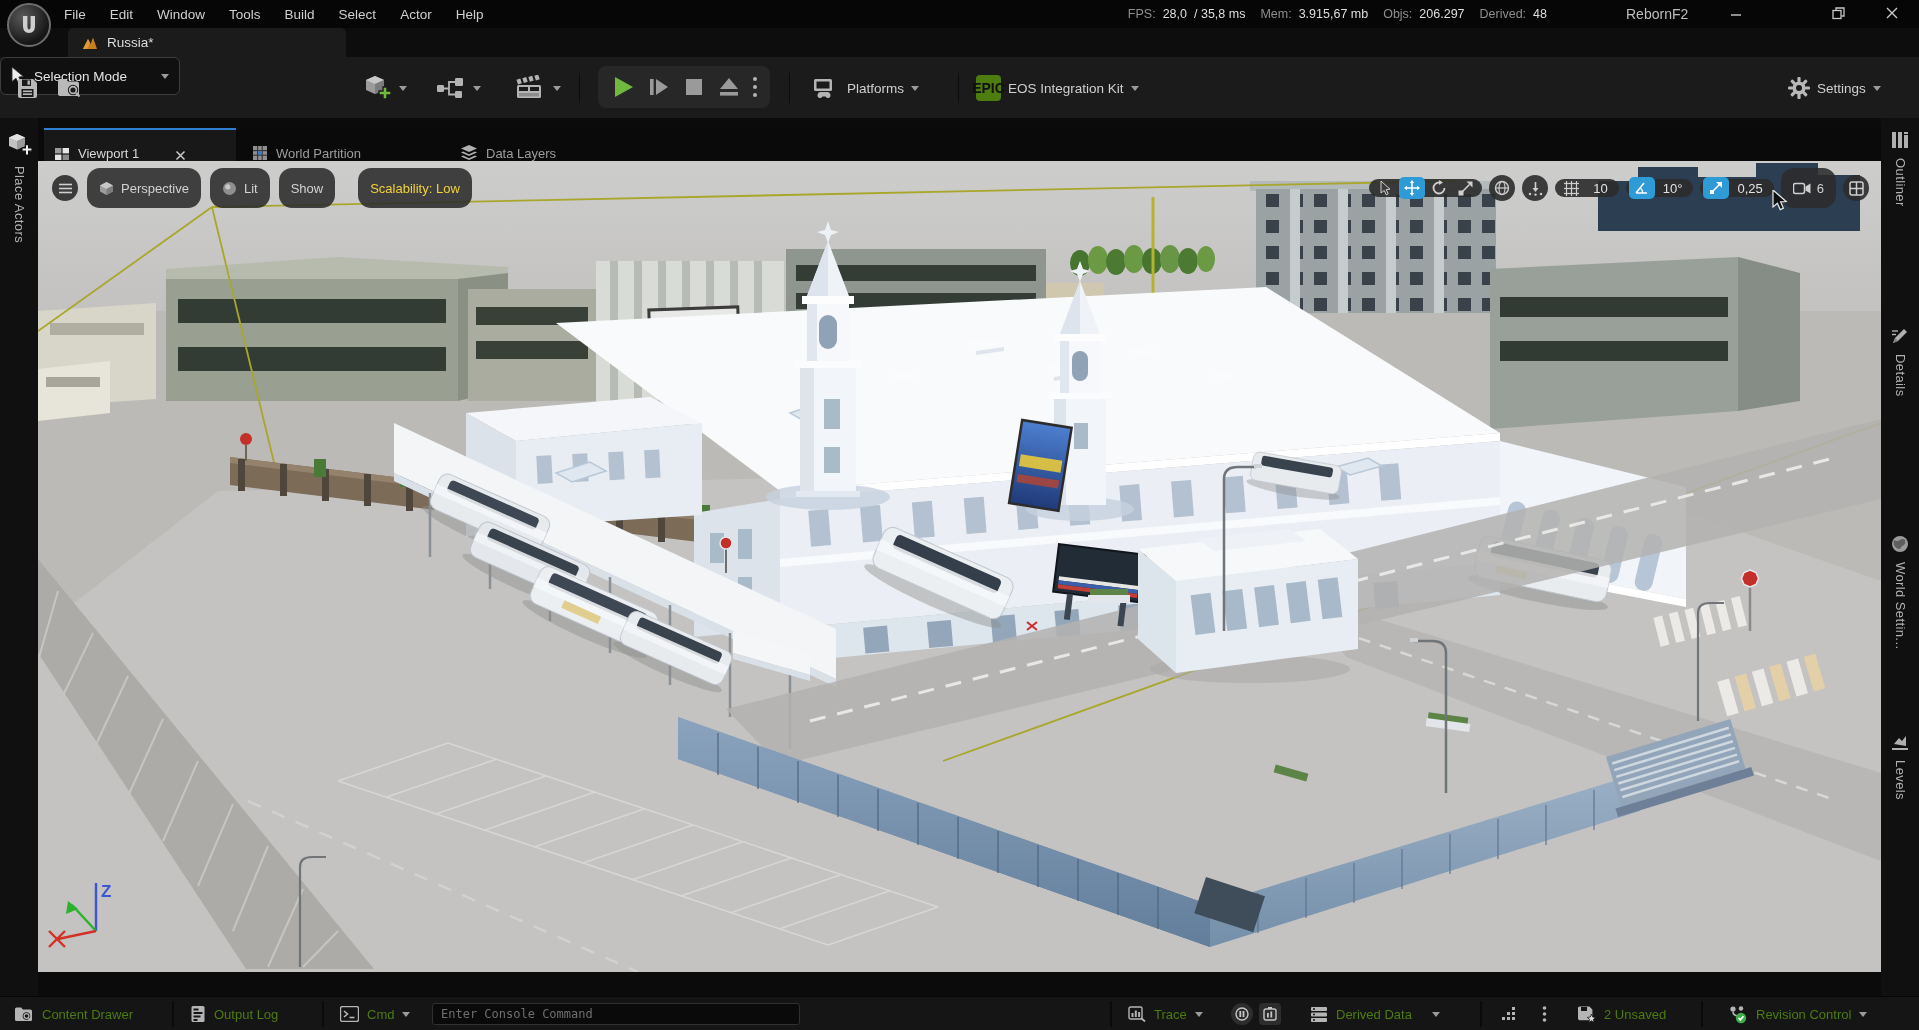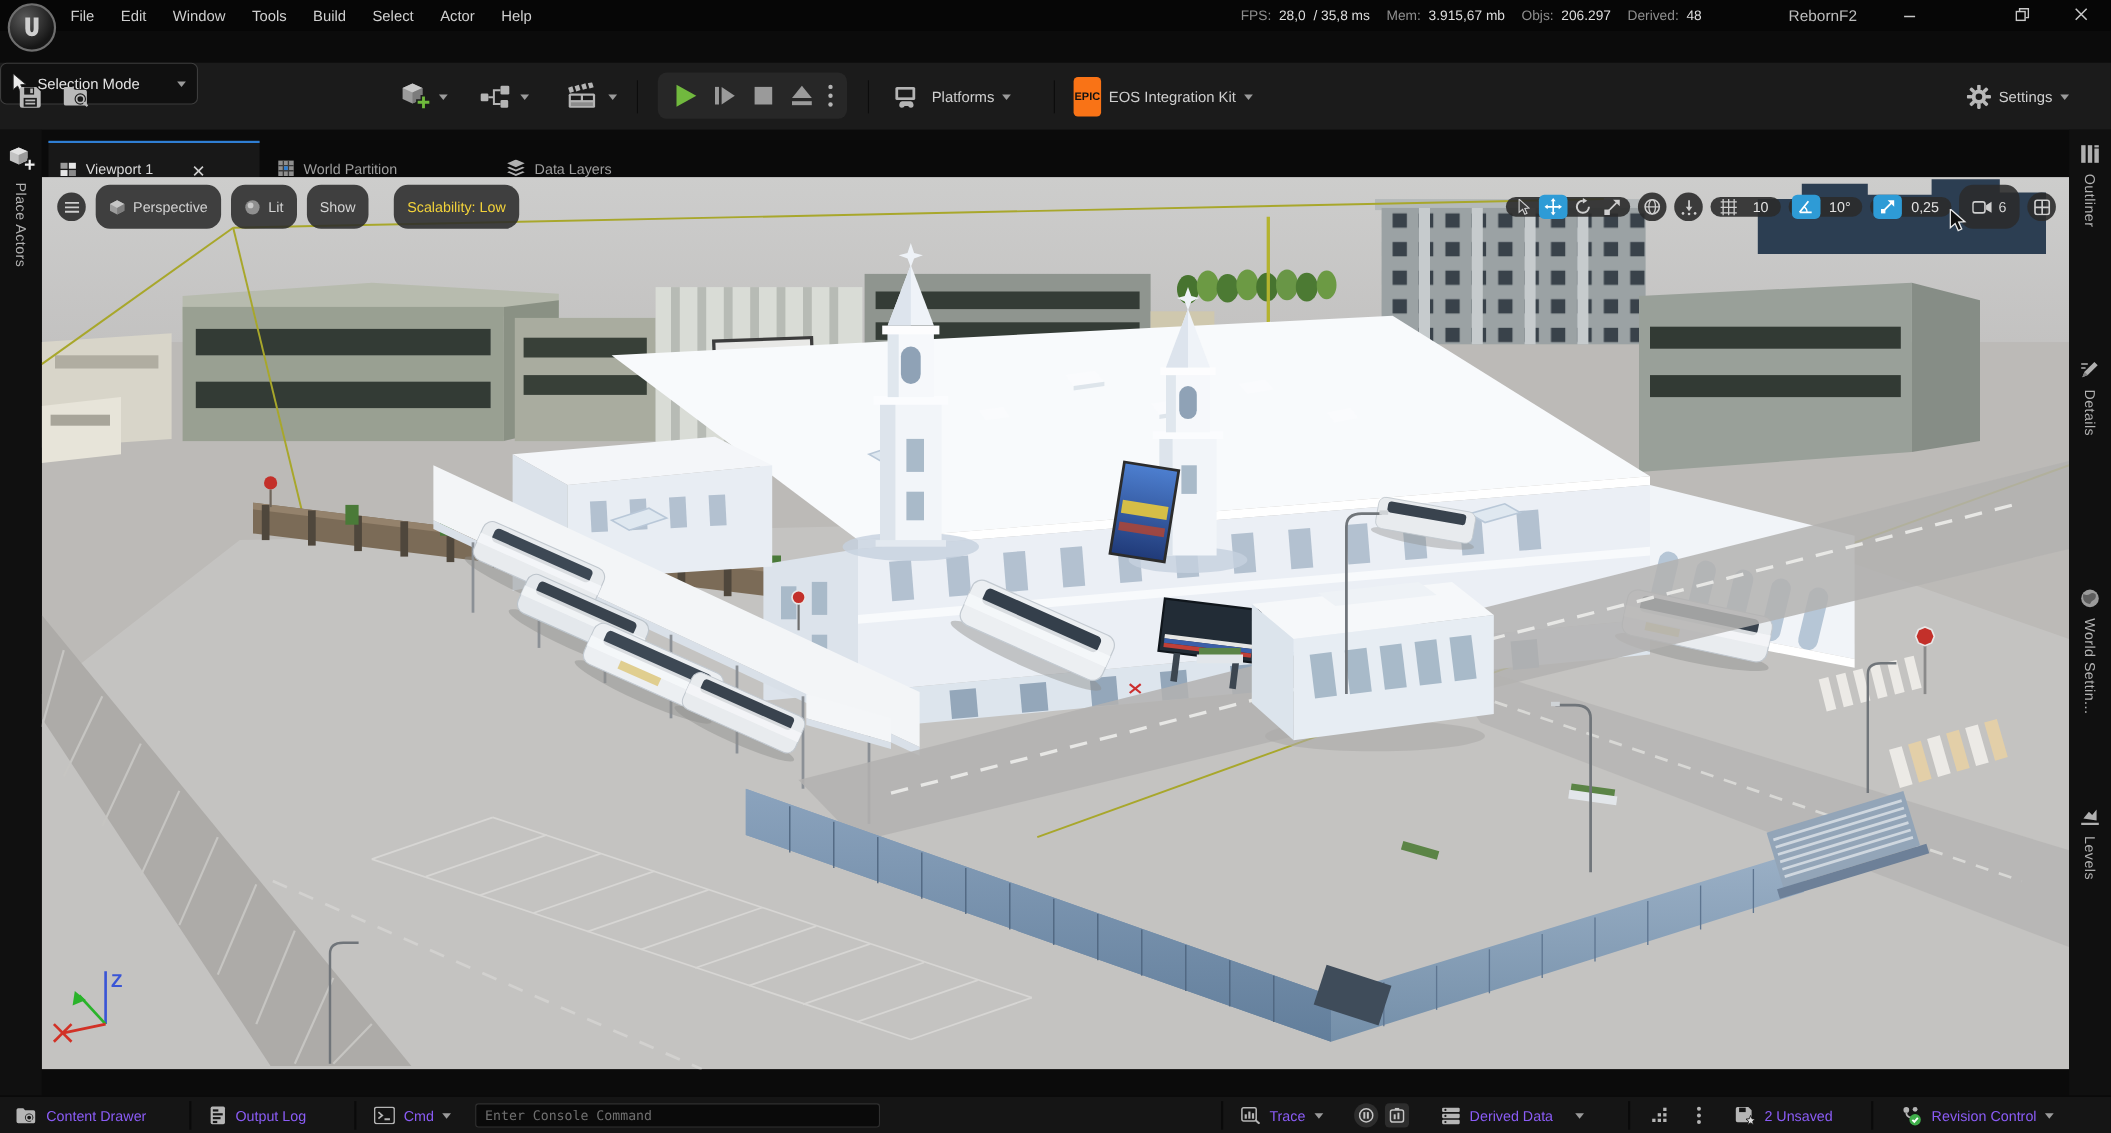--- a/index.html
+++ b/index.html
@@ -41,21 +41,21 @@
 
 .vp-overlay{position:absolute;display:flex;align-items:center;gap:9px;z-index:10}
 .pill{height:40px;border-radius:13px;background:rgba(43,43,43,.88);display:flex;align-items:center;gap:7px;padding:0 12px;font-size:13px;color:#d2d2d2}
 .circle{width:26px;height:26px;border-radius:50%;background:rgba(43,43,43,.9);display:flex;align-items:center;justify-content:center}
 .segpill{height:18px;border-radius:13px;background:rgba(43,43,43,.9);display:flex;align-items:center;padding:0 3px;font-size:13px;color:#e2e2e2}
 .segcell{width:27px;height:26px;display:flex;align-items:center;justify-content:center}
 .segblue{width:26px;height:22px;border-radius:5px;background:#2e9bd6;display:flex;align-items:center;justify-content:center}
 .segval{padding:0 8px}
 
 .statusbar{left:0;top:996px;width:1919px;height:34px;background:#151515;border-top:1px solid #060606}
-.sbtn{position:absolute;top:0;height:34px;display:flex;align-items:center;gap:8px;font-size:13px;color:#8b5cf6}
+.sbtn{position:absolute;top:0;height:34px;display:flex;align-items:center;gap:8px;font-size:13px;color:#4d7c0f}
 .ssep{position:absolute;top:4px;width:2px;height:26px;background:#0a0a0a}
 .console{position:absolute;left:432px;top:6px;width:368px;height:22px;background:#0a0a0a;border:1px solid #303030;border-radius:3px;color:#787878;font-family:"DejaVu Sans Mono",monospace;font-size:12px;padding:0 8px;outline:none}
 .console::placeholder{color:#6f6f6f}
 .mini{width:22px;height:22px;border-radius:4px;background:#2d2d2d;display:flex;align-items:center;justify-content:center}
 </style>
 </head>
 <body>
 
 <div class="app">
 
@@ -99,20 +99,29 @@
         </svg>
     </div>
   </div>
 
   <div class="abs logo">
     <svg width="26" height="26" viewBox="0 0 26 26">
       <path d="M7 4 v10 q0 7 6 7 q6 0 6-7 V4 h-4.4 v10 q0 3.4-1.6 3.4 q-1.6 0-1.6-3.4 V4 z" fill="#cfcfcf"></path>
     </svg>
   </div>
 
+  <div class="abs levelrow">
+    <div class="leveltab">
+      <svg width="16" height="15" viewBox="0 0 16 15">
+        <path d="M1 14 L6 4 L8.6 9 L11 2.5 L15 14 z" fill="#c8801f"></path>
+        <path d="M1 14 L6 4 L8 8 L5 14 z" fill="#e09a33"></path>
+      </svg>
+      <span>Russia*</span>
+    </div>
+  </div>
 
   <div class="abs toolbar">
     <div class="tbtn" style="left:16px">
       <svg width="23" height="23" viewBox="0 0 23 23">
         <path d="M2 4 q0-2 2-2 h13 l4 4 v13 q0 2-2 2 h-15 q-2 0-2-2 z" fill="#b9b9b9"></path>
         <rect x="6" y="2.5" width="9" height="6.5" fill="#1b1b1b"></rect>
           <rect x="11.5" y="3.5" width="2.4" height="4.2" fill="#b9b9b9"></rect>
         <rect x="5.5" y="12" width="12" height="8" fill="#1b1b1b"></rect>
           <rect x="7" y="13.5" width="9" height="1.6" fill="#b9b9b9"></rect>
           <rect x="7" y="16.4" width="9" height="1.6" fill="#b9b9b9"></rect>
@@ -199,21 +208,21 @@
           <rect x="4.5" y="5.5" width="13" height="7" fill="#1b1b1b"></rect>
         <path d="M8 22 q-3 0-2.4-3.4 q.6-2.6 2.4-2.6 h8 q1.8 0 2.4 2.6 Q19 22 16 22 q-1.8 0-2.4-1.6 h-3.2 Q9.8 22 8 22 z" fill="#b4b4b4"></path>
       </svg>
       <span>Platforms</span>
       <span class="chev"></span>
     </div>
 
     <div class="tsep" style="left:958px"></div>
 
     <div class="tbtn" style="left:976px">
-      <span style="width:25px;height:36px;background:#f97316;border-radius:4px;display:flex;align-items:center;justify-content:center;color:#111;font-weight:bold;font-size:10px">EPIC</span>
+      <span style="width:25px;height:26px;background:#4d7c0f;border-radius:4px;display:flex;align-items:center;justify-content:center;color:#111;font-weight:bold;font-size:14px">EPIC</span>
       <span>EOS Integration Kit</span>
       <span class="chev"></span>
     </div>
 
     <div class="tbtn" style="left:1788px">
       <svg width="22" height="22" viewBox="0 0 22 22">
         <g fill="#b9b9b9">
           <circle cx="11" cy="11" r="6.6"></circle>
           <g>
               <rect x="9.4" y="0" width="3.2" height="5" rx="1"></rect>

